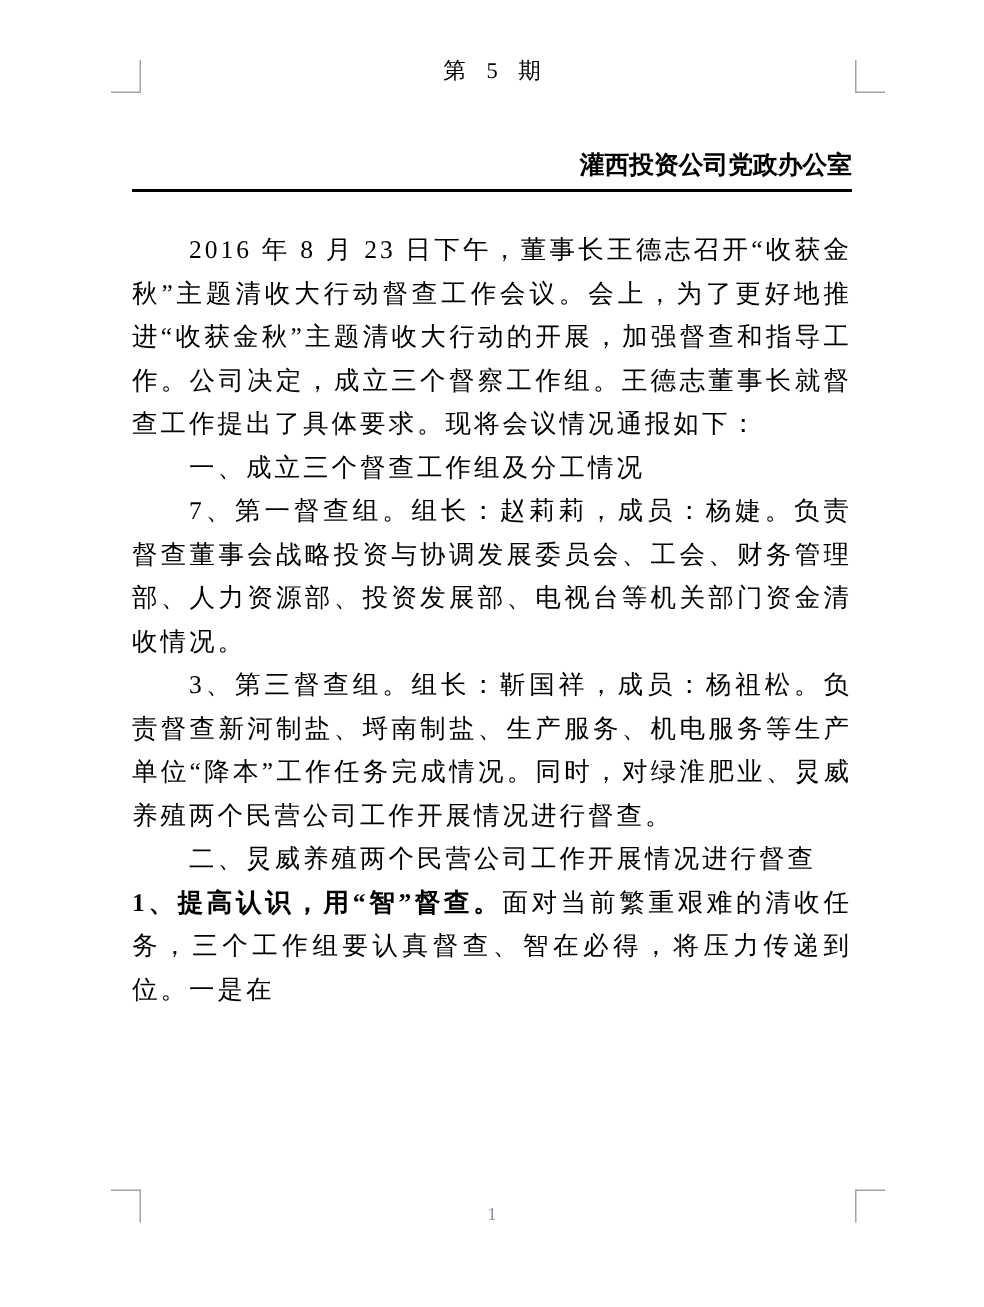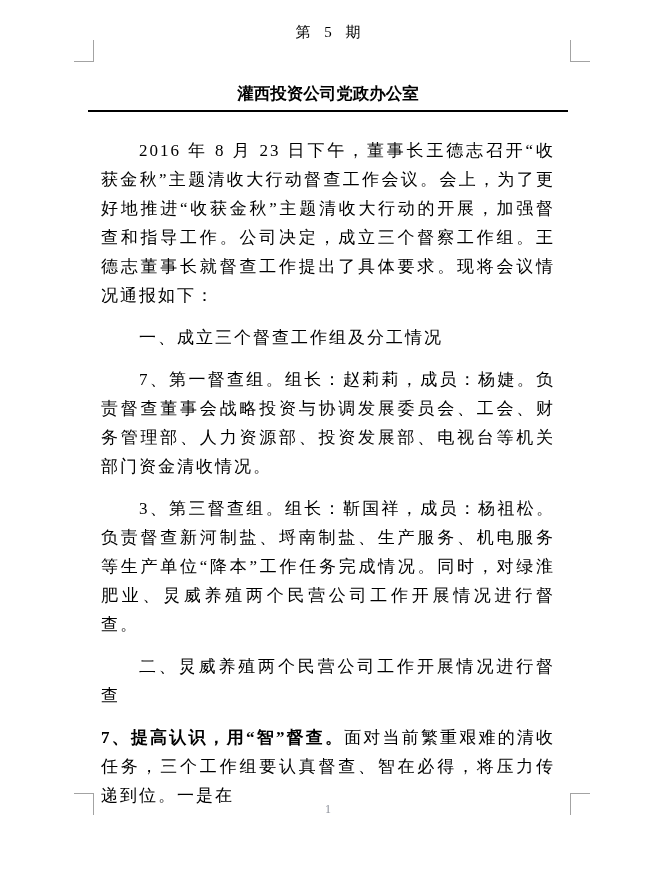--- a/index.html
+++ b/index.html
@@ -37,49 +37,49 @@
     margin: 55px 0 0 0;
     text-align: center;
     font-size: 27px;
     line-height: 30px;
     font-weight: 400;
     letter-spacing: 19px;
     padding-left: 19px; 
     white-space: nowrap;
   }
   .issue {
-    margin-top: 24px;
+    margin-top: 40px;
     text-align: center;
     font-size: 15px;
     line-height: 16px;
     letter-spacing: 5px;
     padding-left: 5px;
   }
   .masthead {
     margin-top: 44px;
     display: flex;
-    justify-content: center;
+    justify-content: flex-end;
     align-items: baseline;
     font-weight: bold;
     font-size: 16.5px;
     line-height: 20px;
   }
   .rule {
     margin-top: 6px;
     border-top: 2.2px solid #000000;
     height: 0;
   }
   .body-text {
     margin-top: 24px;
     font-size: 17px;
     line-height: 29px;
     text-align: justify;
     letter-spacing: 2px;
   }
-  .body-text p { margin: 13px; }
+  .body-text p { margin: 0; }
   .indent { text-indent: 38px; }
   .heading { font-weight: normal; }
   .bold { font-weight: bold; }
   .pagenum {
     position: absolute;
     left: 0;
     right: 0;
     top: 801px;
     text-align: center;
     font-size: 12px;
@@ -107,20 +107,20 @@
     </div>
 
     <div class="rule"></div>
 
     <div class="body-text">
       <p class="indent">2016 年 8 月 23 日下午，董事长王德志召开“收获金秋”主题清收大行动督查工作会议。会上，为了更好地推进“收获金秋”主题清收大行动的开展，加强督查和指导工作。公司决定，成立三个督察工作组。王德志董事长就督查工作提出了具体要求。现将会议情况通报如下：</p>
       <p class="heading indent">一、成立三个督查工作组及分工情况</p>
       <p class="indent">7、第一督查组。组长：赵莉莉，成员：杨婕。负责督查董事会战略投资与协调发展委员会、工会、财务管理部、人力资源部、投资发展部、电视台等机关部门资金清收情况。</p>
       <p class="indent">3、第三督查组。组长：靳国祥，成员：杨祖松。负责督查新河制盐、埒南制盐、生产服务、机电服务等生产单位“降本”工作任务完成情况。同时，对绿淮肥业、炅威养殖两个民营公司工作开展情况进行督查。</p>
       <p class="heading indent">二、炅威养殖两个民营公司工作开展情况进行督查</p>
-      <p><span class="bold">7、提高认识，用“智”督查。</span><span>面对当前繁重艰难的清收任务，三个工作组要认真督查、智在必得，将压力传递到位。一是在</span></p>
+      <p><span class="bold">1、提高认识，用“智”督查。</span><span>面对当前繁重艰难的清收任务，三个工作组要认真督查、智在必得，将压力传递到位。一是在</span></p>
     </div>
 
   </div>
 
   <div class="pagenum">1</div>
 
 </div>
 
 </body></html>

